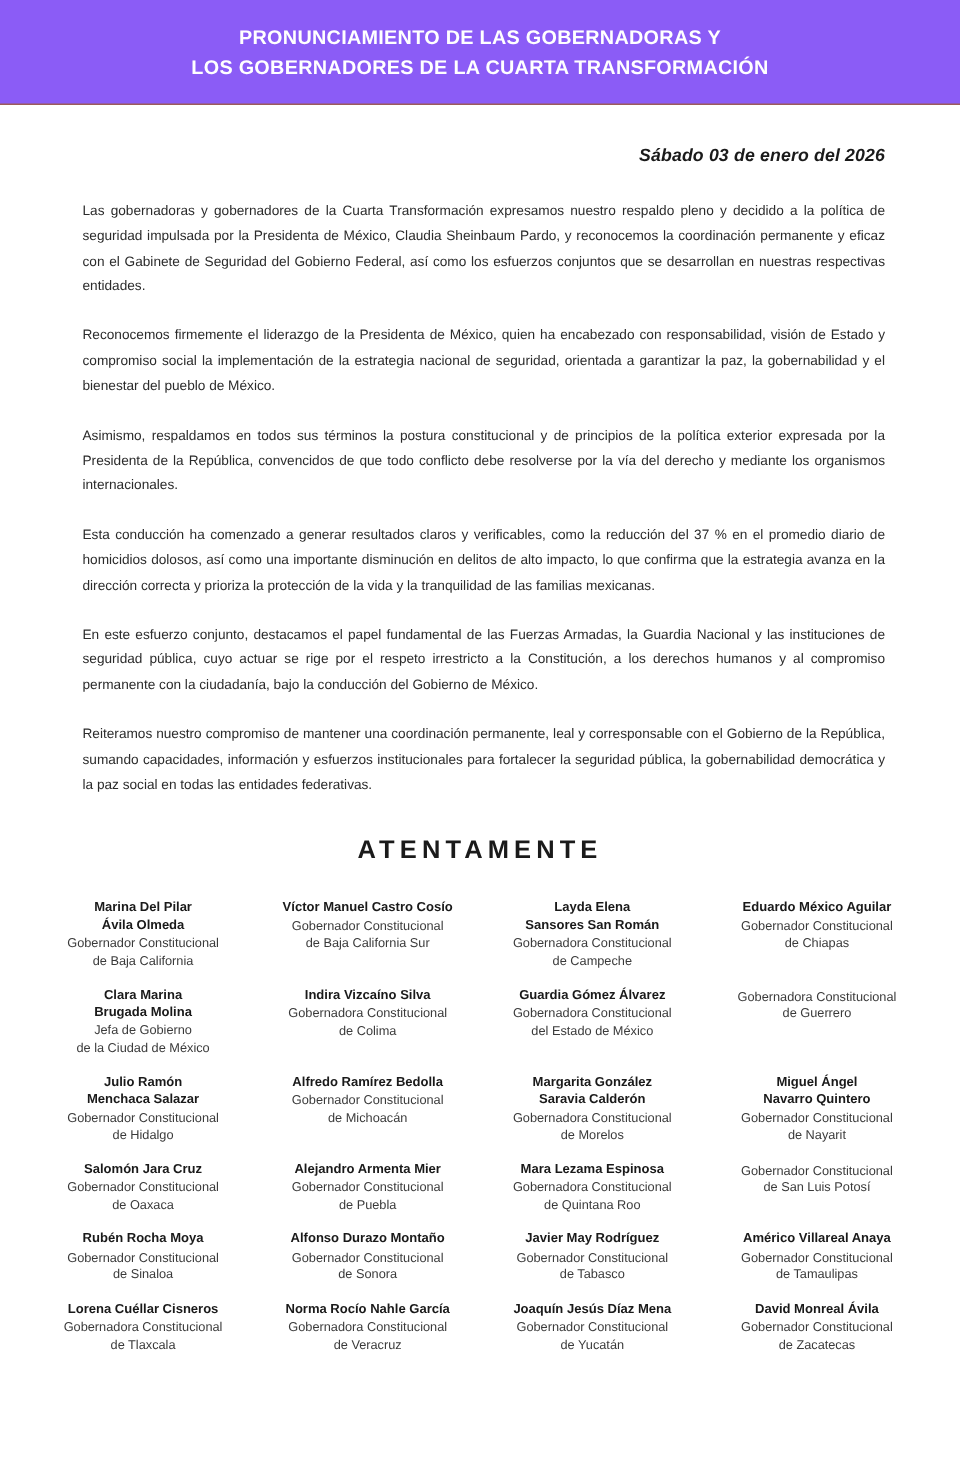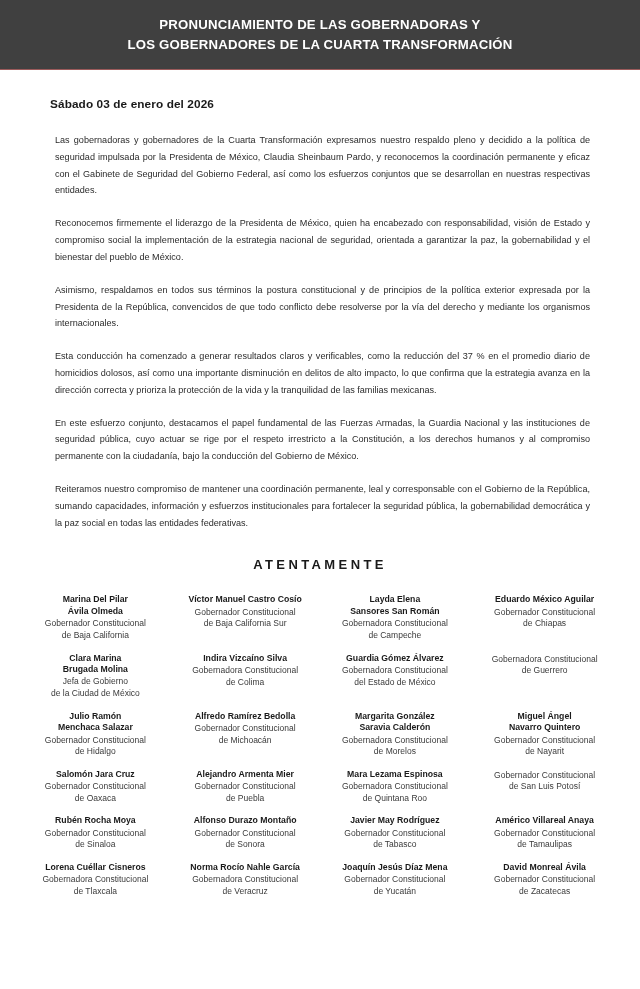--- a/index.html
+++ b/index.html
@@ -12,21 +12,21 @@
     width: 640px;
     height: 989px;
     font-family: "Liberation Sans", sans-serif;
     color: #231f20;
     overflow: hidden;
     position: relative;
   }
 
   
   .header-band {
-    background: #404040;
+    background: #8b5cf6;
     border-bottom: 1px solid #9c5b5b;
     height: 70px;
     display: flex;
     align-items: center;
     justify-content: center;
     box-sizing: border-box;
     padding: 0 60px;
   }
   .header-title {
     color: #ffffff;
@@ -38,20 +38,22 @@
     margin: 0;
   }
   .header-title .line {
     display: block;
     white-space: nowrap;
   }
 
   
   .date-row {
     margin: 24px 50px 0 50px;
+    text-align: right;
+    font-style: italic;
   }
   .date-text {
     font-size: 11.8px;
     font-weight: bold;
     color: #1a1a1a;
     letter-spacing: 0.1px;
   }
 
   
   .body-copy {
@@ -66,21 +68,21 @@
     color: #2b2b2b;
   }
   .body-copy p:last-child {
     margin-bottom: 0;
   }
 
   
   .atentamente {
     margin: 26px 0 0 0;
     text-align: center;
-    font-size: 13px;
+    font-size: 17px;
     font-weight: bold;
     letter-spacing: 3.4px;
     color: #1a1a1a;
   }
 
   
   .signature-grid {
     margin: 22px 26px 0 26px;
     display: grid;
     grid-template-columns: repeat(4, 1fr);

